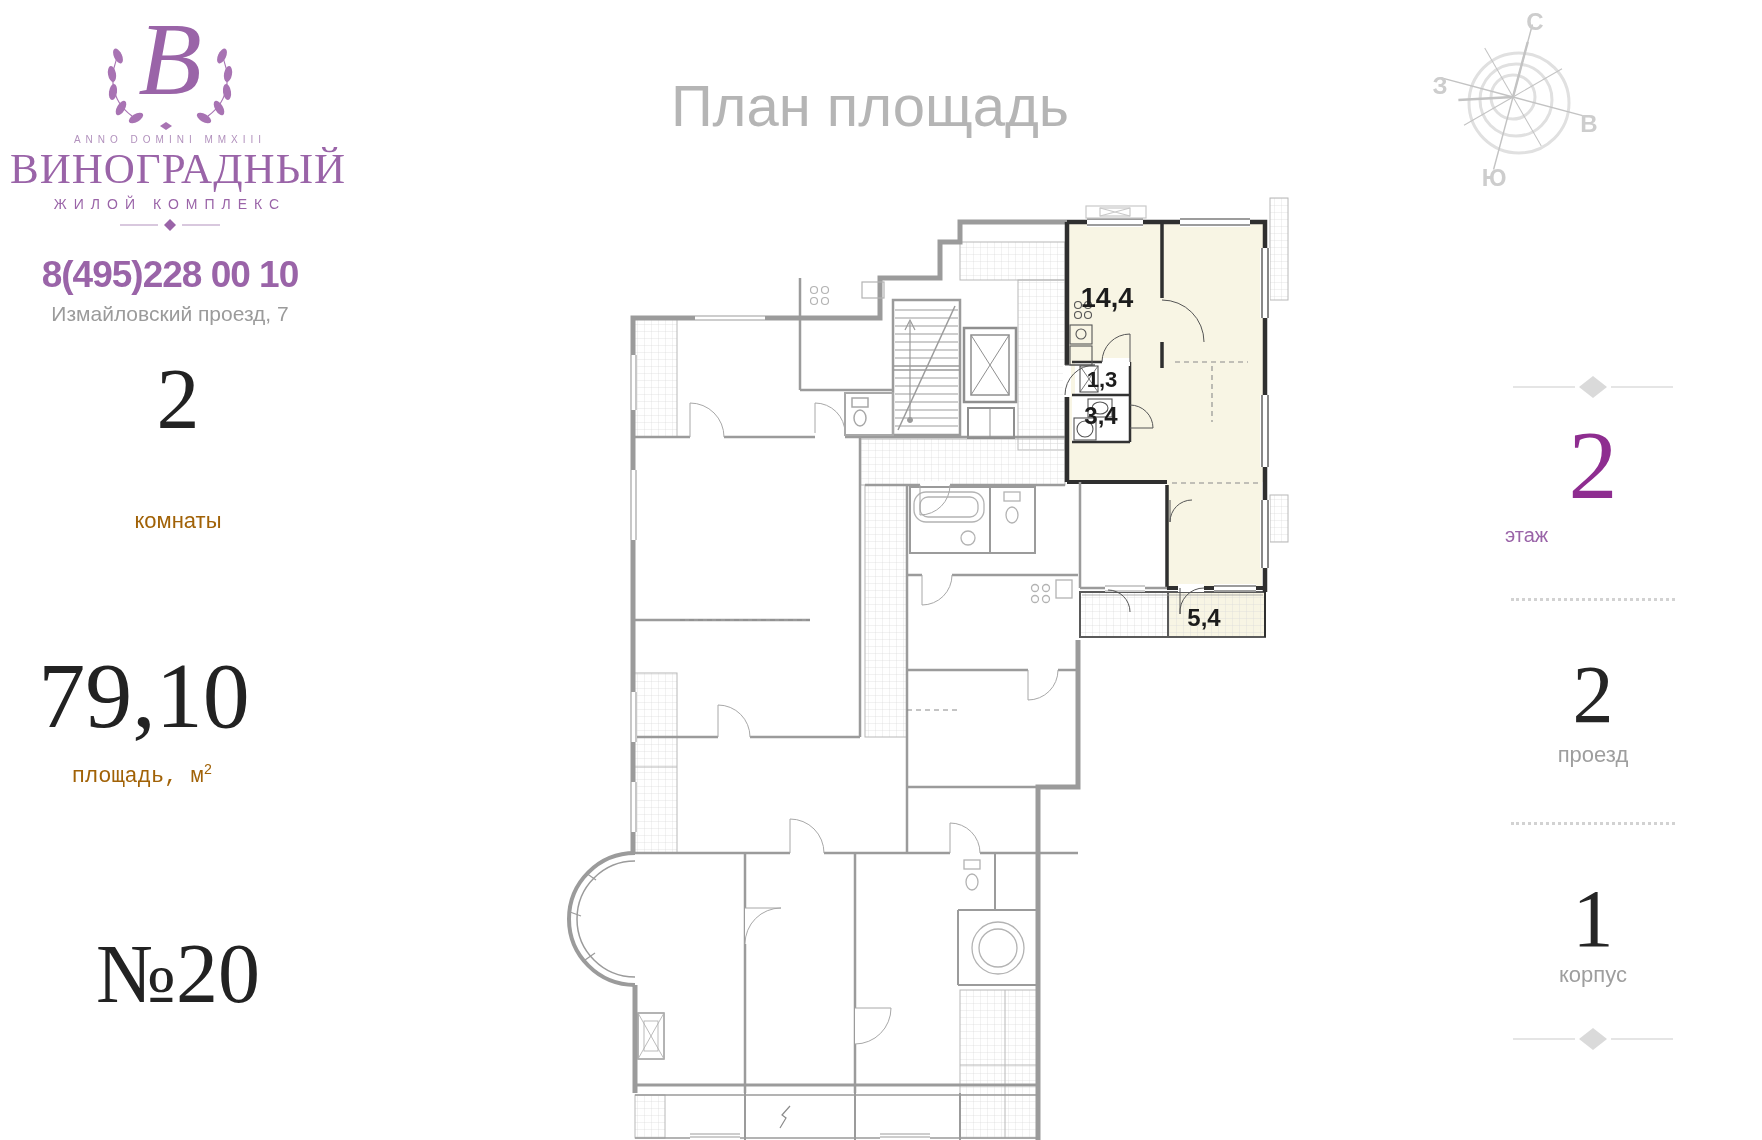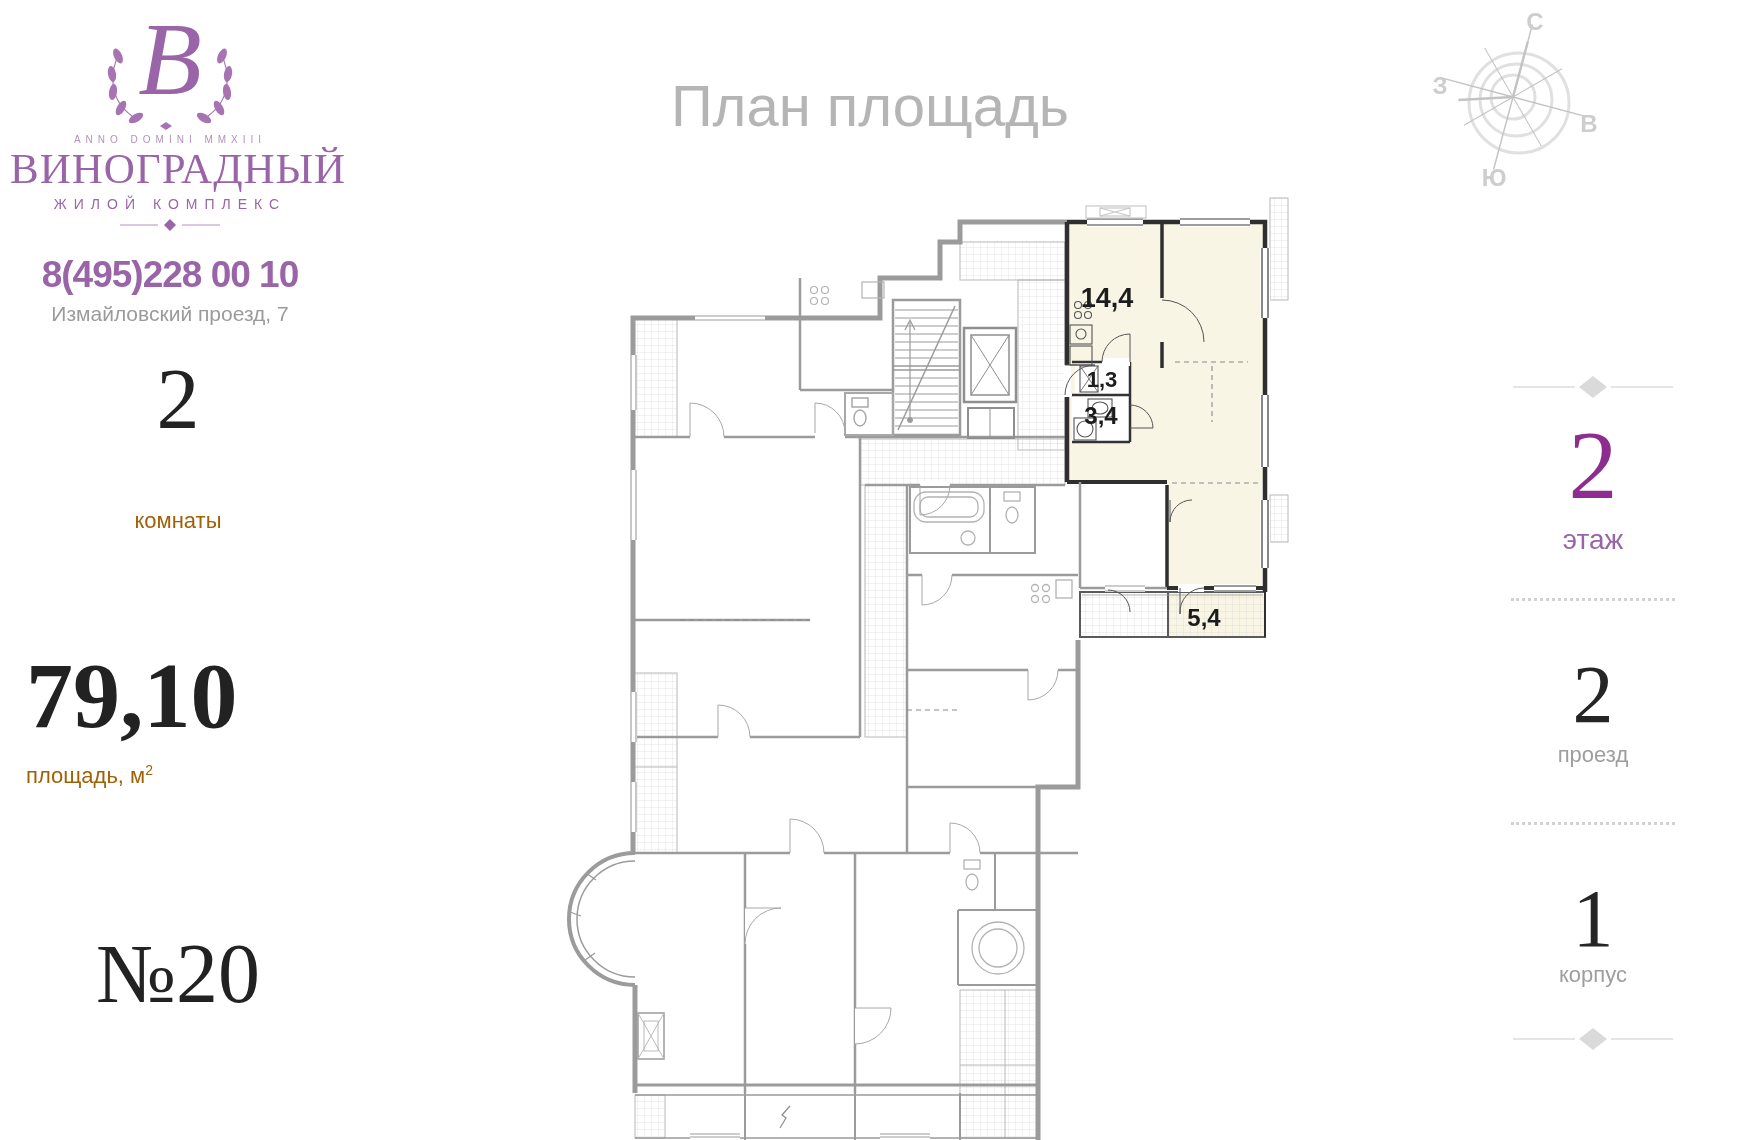--- a/index.html
+++ b/index.html
@@ -19,30 +19,30 @@
   .phone{font-size:37px;font-weight:bold;letter-spacing:-1px;color:#9a64a8;margin-top:22px;}
   .address{font-size:21px;color:#9b9b9b;margin-top:6px;}
   
   .page-title{left:570px;top:72px;width:600px;text-align:center;
               font-size:58px;color:#b5b5b5;letter-spacing:0;}
   
   .serifnum{font-family:"Liberation Serif","DejaVu Serif",serif;color:#222;}
   .stat-label{font-size:22px;color:#a16207;}
   .rooms-num{left:58px;top:356px;width:240px;text-align:center;font-size:86px;line-height:1;}
   .rooms-label{left:58px;top:508px;width:240px;text-align:center;}
-  .area-num{left:26px;top:648px;width:236px;font-size:94px;line-height:1;font-weight:bold;}
-  .area-label{left:26px;top:762px;width:232px;text-align:left;}
+  .area-num{left:26px;top:648px;width:236px;text-align:center;font-size:94px;line-height:1;}
+  .area-label{left:26px;top:762px;width:232px;text-align:center;font-family:Liberation Mono, monospace;}
   .area-label sup{font-size:14px;}
   .apt-num{left:58px;top:932px;width:240px;text-align:center;font-size:84px;line-height:1;}
   
   .sidebar{left:1505px;top:376px;width:176px;height:700px;}
   .sidebar .orn{left:8px;width:160px;}
   .side-num{width:176px;text-align:center;font-family:"Liberation Serif","DejaVu Serif",serif;line-height:1;}
   .floor-num{top:40px;font-size:98px;color:#8e2d90;}
-  .floor-label{top:148px;width:176px;text-align:center;font-size:28px;color:#9a64a8;}
+  .floor-label{top:148px;width:176px;text-align:left;font-size:20px;color:#9a64a8;}
   .side-label{width:176px;text-align:center;font-size:22px;color:#9e9e9e;}
   .dotline{left:6px;width:164px;border-top:3px dotted #d2d2d2;height:0;}
   .sec-num{top:278px;font-size:82px;color:#252525;}
   .sec-label{top:366px;}
   .bld-num{top:502px;font-size:82px;color:#252525;}
   .bld-label{top:586px;}
   
   .compass{left:1423px;top:2px;}
   
   .plan{left:490px;top:170px;}

